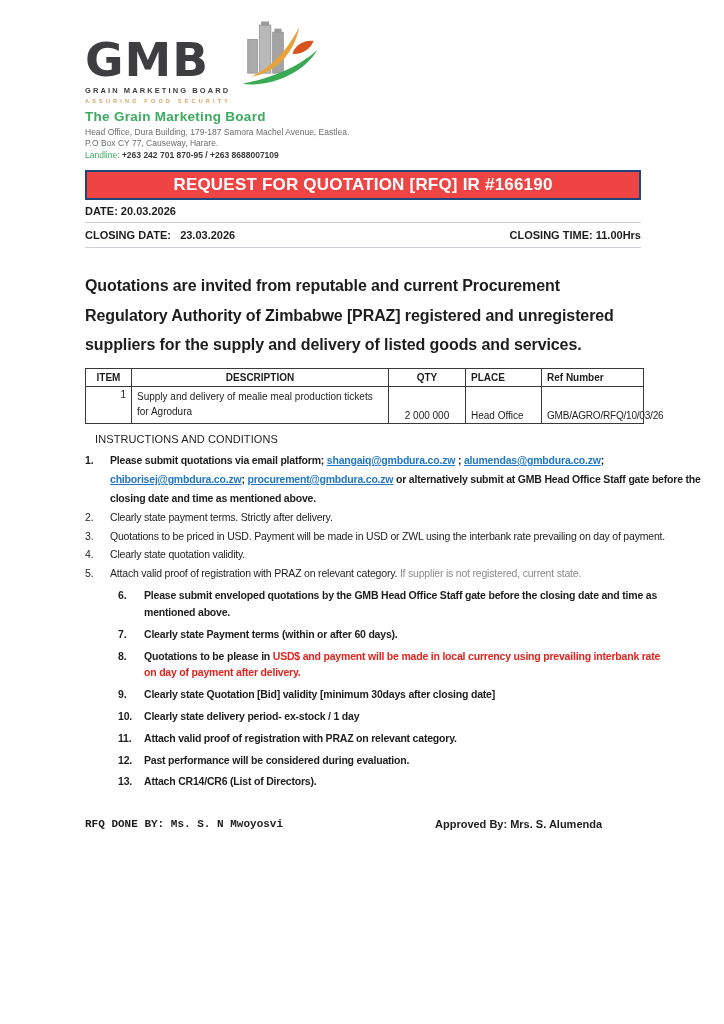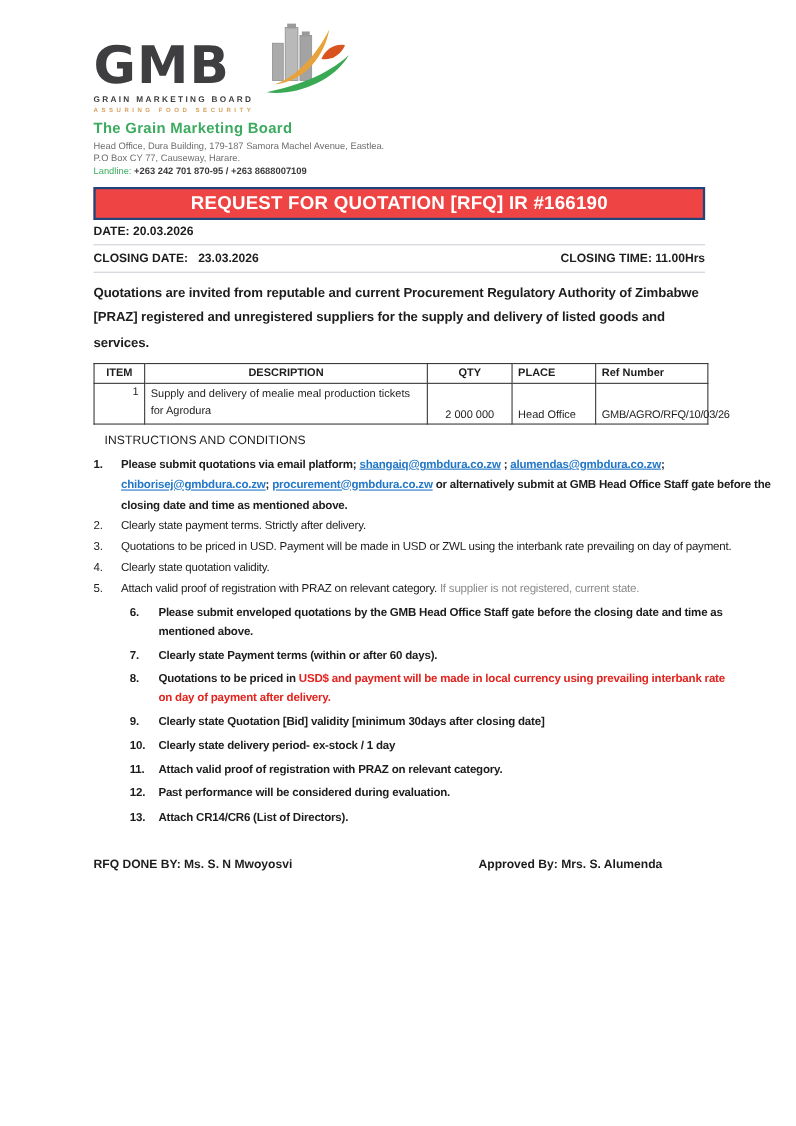--- a/index.html
+++ b/index.html
@@ -27,21 +27,21 @@
                display:flex; align-items:center; justify-content:center; }
   .title-bar span { color:#ffffff; font-weight:bold; font-size:17px; letter-spacing:0.2px; }
 
   
   .date-row { width:556px; margin-top:5px; padding-bottom:5px; border-bottom:1px solid #ccd1d8;
               font-size:11px; font-weight:bold; white-space:pre-wrap; }
   .closing-row { width:556px; margin-top:6px; padding-bottom:6px; border-bottom:1px solid #ccd1d8;
                  display:flex; justify-content:space-between; font-size:11px; font-weight:bold; white-space:pre-wrap; }
 
   
-  .intro { width:556px; margin-top:7px; font-size:12px; font-weight:bold; line-height:1.85; letter-spacing:-0.1px; }
+  .intro { width:556px; margin-top:23px; font-size:16px; font-weight:bold; line-height:1.85; letter-spacing:-0.1px; }
 
   
   table.rfq { border-collapse:collapse; margin-top:8px; table-layout:fixed; width:558px; font-size:10px; }
   table.rfq th, table.rfq td { border:1px solid #3a3a3a; padding:2px 5px; }
   table.rfq th { font-weight:bold; height:18px; }
   .col-item{width:46px;} .col-desc{width:257px;} .col-qty{width:77px;} .col-place{width:76px;} .col-ref{width:102px;}
   .th-c { text-align:center; } .th-l { text-align:left; }
   td.item-cell { text-align:right; padding-right:10px; vertical-align:top; }
   td.desc-cell { vertical-align:top; line-height:1.5; }
   td.qty-cell  { text-align:center; vertical-align:bottom; }
@@ -58,21 +58,21 @@
   .li.b { font-weight:bold; }
   .lnk { color:#2277c8; text-decoration:underline; cursor:pointer; }
   .gray-note { color:#8c8c8c; }
   .nested { margin-left:33px; width:545px; margin-top:4px; }
   .nested .li { font-weight:bold; line-height:1.6; margin-bottom:5px; }
   .nested .li .num { flex:0 0 26px; }
   .red-text { color:#e3231e; }
 
   
   .sign-row { margin-top:28px; font-size:11px; font-weight:bold; display:flex; width:620px; }
-  .sign-row .done { width:350px; }
+  .sign-row .done { width:350px;font-family:Liberation Mono, monospace; }
 </style>
 </head>
 <body>
 
 <div class="page">
 
   <div class="logo-row">
     <div class="logo-text">
       <div class="logo-acronym">GMB</div>
       <div class="logo-board">GRAIN MARKETING BOARD</div>
@@ -167,21 +167,21 @@
       <div class="li">
         <span class="num">6.</span>
         <div class="txt">Please submit enveloped quotations by the GMB Head Office Staff gate before the closing date and time as mentioned above.</div>
       </div>
       <div class="li">
         <span class="num">7.</span>
         <div class="txt">Clearly state Payment terms (within or after 60 days).</div>
       </div>
       <div class="li">
         <span class="num">8.</span>
-        <div class="txt"><span>Quotations to be priced in </span><span class="red-text">USD$ and payment will be made in local currency using prevailing interbank rate on day of payment after delivery.</span></div>
+        <div class="txt"><span>Quotations to be please in </span><span class="red-text">USD$ and payment will be made in local currency using prevailing interbank rate on day of payment after delivery.</span></div>
       </div>
       <div class="li">
         <span class="num">9.</span>
         <div class="txt">Clearly state Quotation [Bid] validity [minimum 30days after closing date]</div>
       </div>
       <div class="li">
         <span class="num">10.</span>
         <div class="txt">Clearly state delivery period- ex-stock / 1 day</div>
       </div>
       <div class="li">

